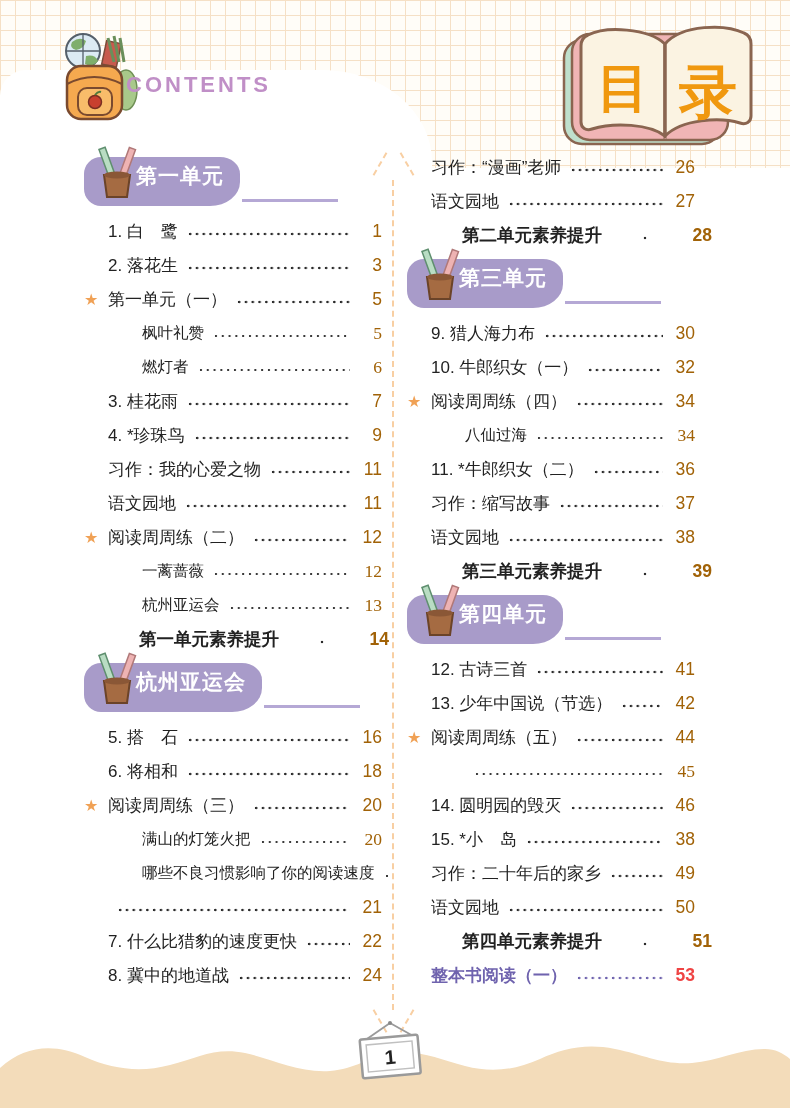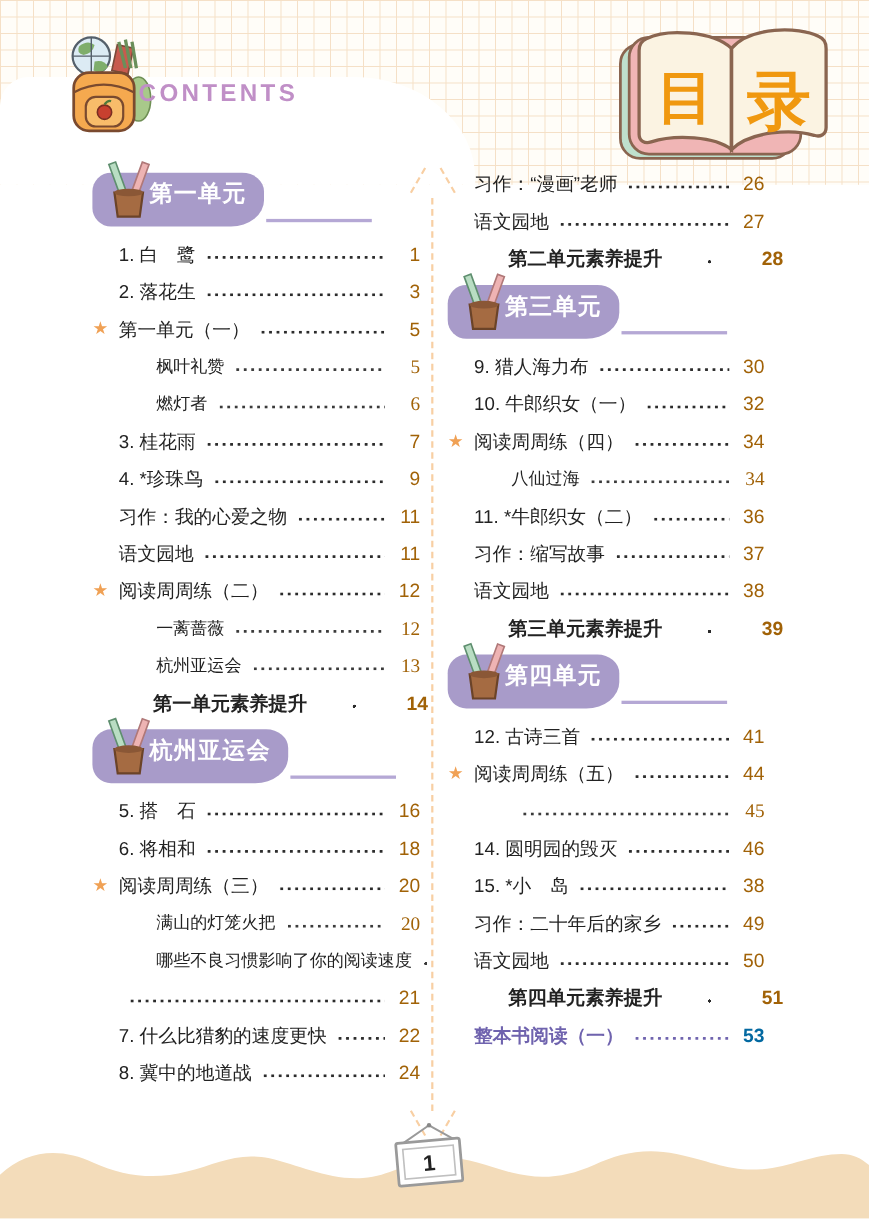--- a/index.html
+++ b/index.html
@@ -28,21 +28,21 @@
   .row .star{flex:none;width:24px;font-size:16px;color:#f0a155;}
   .row .title{flex:none;white-space:nowrap;}
   .leader{flex:1;height:4px;min-width:6px;margin:6px 8px 0 10px;
     background-image:radial-gradient(circle at 2px 2px,#2b2b2b 1.35px,transparent 1.6px);
     background-size:6.8px 4px;background-repeat:repeat-x;}
   .page-num{flex:none;min-width:24px;text-align:right;font-size:17.5px;color:#a16207;}
   .row.sub{padding-left:34px;font-family:"Liberation Serif",serif;font-size:15.5px;}
   .row.sub .leader{background-image:radial-gradient(circle at 2px 2px,#3a3a3a 1.25px,transparent 1.5px);}
   .row.bold{font-weight:700;font-size:17.5px;gap:31px;}
   .row.special{color:#6f63ae;font-weight:700;}
-  .row.special .page-num{color:#0369a1;}
+  .row.special .page-num{color:#ef4444;}
   .row.special .leader{background-image:radial-gradient(circle at 2px 2px,#6f63ae 1.35px,transparent 1.6px);}
 
   
   .unit-header{position:relative;display:flex;align-items:flex-end;height:50px;margin:6px 0 8px 0;}
   .unit-banner{position:relative;background:#a89bc9;color:#fff;font-weight:700;font-size:21px;
     padding:5px 16px 16px 52px;border-radius:17px 20px 30px 17px / 17px 17px 24px 17px;
     letter-spacing:1px;white-space:nowrap;}
   .pencil-icon{position:absolute;left:10px;top:-12px;}
   .unit-tail{flex:none;width:96px;border-bottom:3px solid #b5a8d5;margin:0 0 4px 2px;}
 
@@ -416,20 +416,26 @@
     <span class="unit-tail"></span>
   </div>
 
   <div class="row lesson">
     <span class="star"></span>
     <span class="title">12. 古诗三首</span>
     <span class="leader"></span>
     <span class="page-num">41</span>
   </div>
 
+  <div class="row lesson">
+    <span class="star"></span>
+    <span class="title">13. 少年中国说（节选）</span>
+    <span class="leader"></span>
+    <span class="page-num">42</span>
+  </div>
 
   <div class="row lesson">
     <span class="star">★</span>
     <span class="title">阅读周周练（五）</span>
     <span class="leader"></span>
     <span class="page-num">44</span>
   </div>
 
   <div class="row sub">
     <span class="star"></span>

